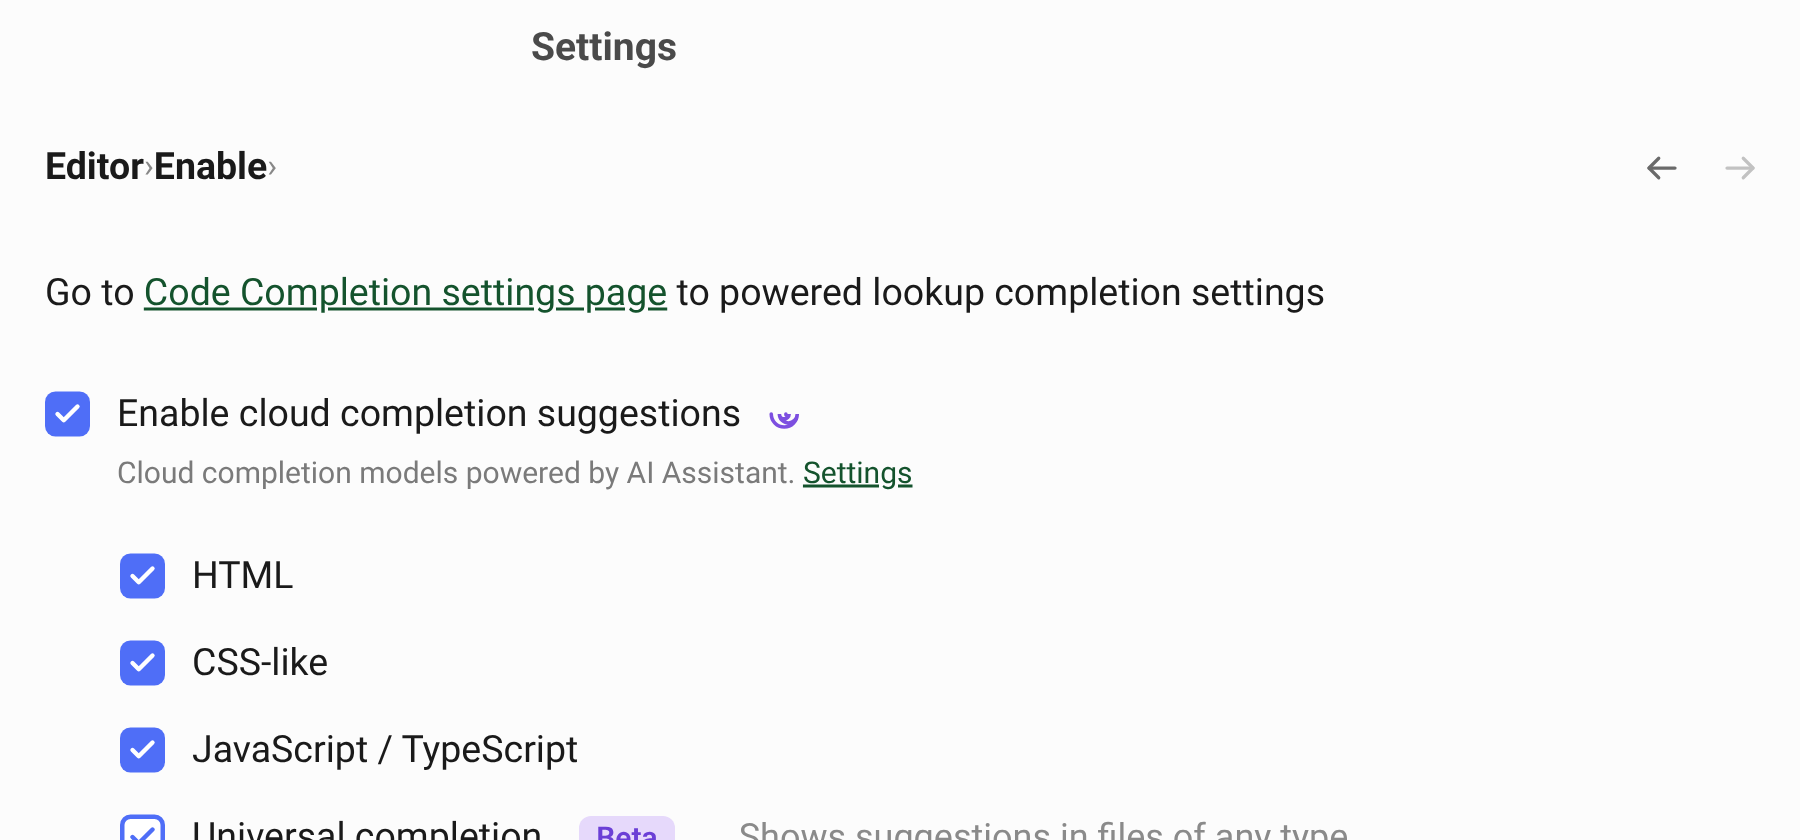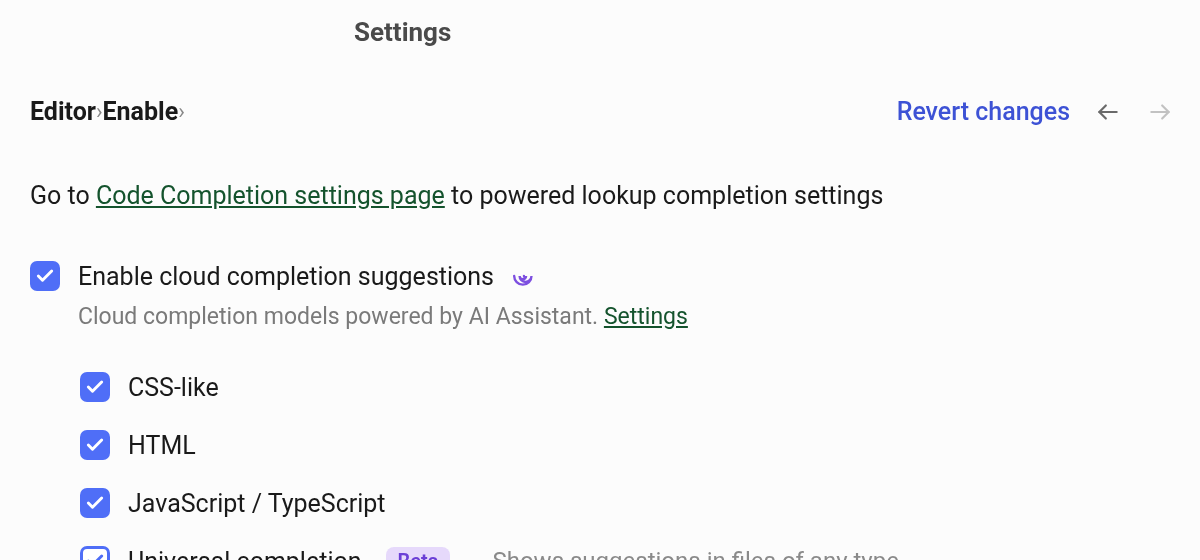--- a/index.html
+++ b/index.html
@@ -108,21 +108,21 @@
       color: #1a1a1a;
     }
     .spiral-icon {
       color: #7d4fe0;
       display: flex;
       align-items: center;
     }
     .option-desc {
       margin-top: 12px;
       margin-left: 48px;
-      font-size: 23px;
+      font-size: 20px;
       color: #7a7a7a;
     }
     .sub-options {
       margin-top: 42px;
       margin-left: 50px;
       display: flex;
       flex-direction: column;
       gap: 28px;
     }
     .sub-row {
@@ -151,21 +151,20 @@
 <div class="page-title">Settings</div>
 
 <div class="header-row">
   <div class="breadcrumb">
     <span>Editor</span>
     <span class="breadcrumb-sep">›</span>
     <span>Enable</span>
     <span class="breadcrumb-sep">›</span>
   </div>
   <div class="header-actions">
-    <a class="revert-link">Revert changes</a>
     <div class="nav-arrow">
       <svg viewBox="0 0 24 24" width="26" height="26" fill="none" stroke="currentColor" stroke-width="2" stroke-linecap="round" stroke-linejoin="round">
           <line x1="20" y1="12" x2="4" y2="12"></line>
           <polyline points="10 18 4 12 10 6"></polyline>
         </svg>
     </div>
     <div class="nav-arrow disabled">
       <svg viewBox="0 0 24 24" width="26" height="26" fill="none" stroke="currentColor" stroke-width="2" stroke-linecap="round" stroke-linejoin="round">
           <line x1="4" y1="12" x2="20" y2="12"></line>
           <polyline points="14 6 20 12 14 18"></polyline>
@@ -197,29 +196,29 @@
       <span>Cloud completion models powered by AI Assistant. </span><a class="link">Settings</a>
     </div>
 
     <div class="sub-options">
       <div class="sub-row">
         <div class="checkbox">
           <svg viewBox="0 0 24 24" fill="none" stroke="#fff" stroke-width="3.5" stroke-linecap="round" stroke-linejoin="round">
               <polyline points="4 12 9 17 20 6"></polyline>
             </svg>
         </div>
-        <span class="option-label">CSS-like</span>
+        <span class="option-label">HTML</span>
       </div>
       <div class="sub-row">
         <div class="checkbox">
           <svg viewBox="0 0 24 24" fill="none" stroke="#fff" stroke-width="3.5" stroke-linecap="round" stroke-linejoin="round">
               <polyline points="4 12 9 17 20 6"></polyline>
             </svg>
         </div>
-        <span class="option-label">HTML</span>
+        <span class="option-label">CSS-like</span>
       </div>
       <div class="sub-row">
         <div class="checkbox">
           <svg viewBox="0 0 24 24" fill="none" stroke="#fff" stroke-width="3.5" stroke-linecap="round" stroke-linejoin="round">
               <polyline points="4 12 9 17 20 6"></polyline>
             </svg>
         </div>
         <span class="option-label">JavaScript / TypeScript</span>
       </div>
       <div class="sub-row">

